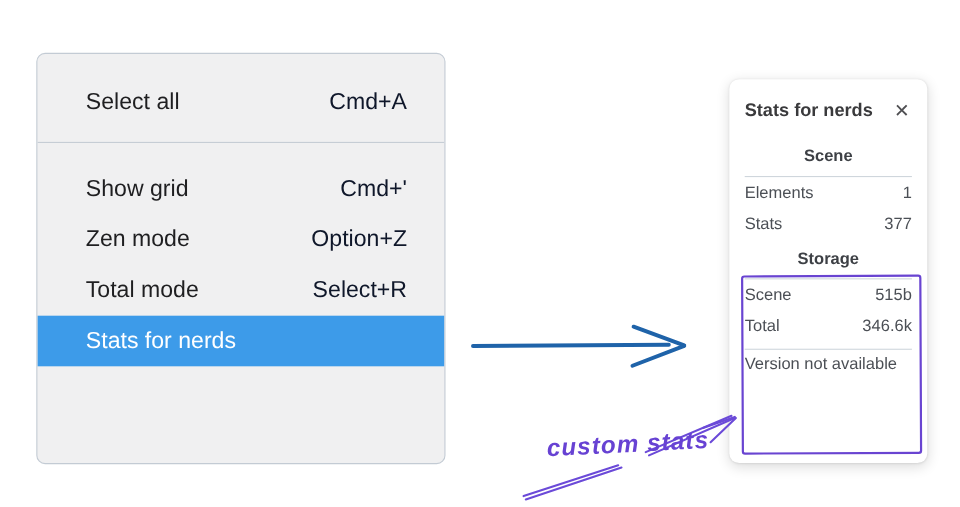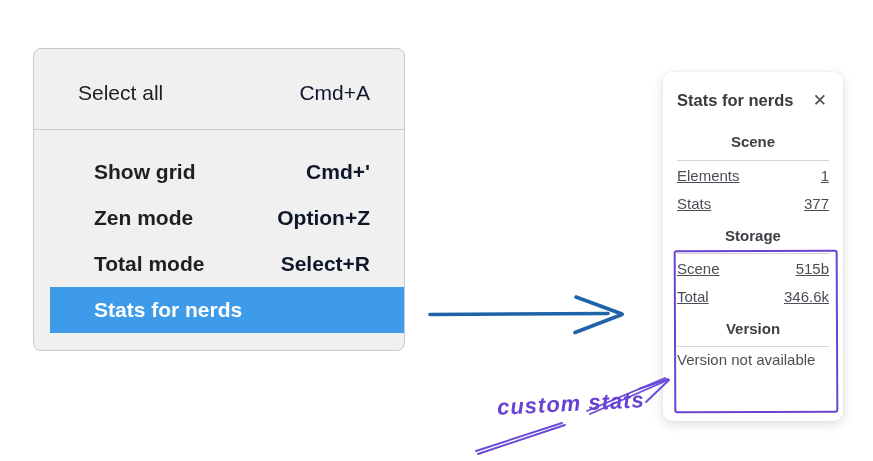--- a/index.html
+++ b/index.html
@@ -1,31 +1,31 @@
 <!DOCTYPE html>
 <html><head>
 <meta charset="utf-8">
 <style>
   * { margin: 0; padding: 0; box-sizing: border-box; }
   html, body { width: 873px; height: 461px; background: #ffffff; overflow: hidden; }
   body { position: relative; font-family: "Liberation Sans", sans-serif; }
 
   
   .context-menu {
-    position: absolute; left: 33px; top: 48px; width: 372px; height: 303px;
+    position: absolute; left: 33px; top: 48px; width: 372px; height: 374px;
     background: #f0f0f1;
     border: 1.5px solid #c3cbd4;
     border-radius: 8px;
     font-size: 21px;
     color: #1f1f21;
     overflow: hidden;
   }
   .menu-section-top { padding: 20px 0 12px 0; }
   .menu-divider { border-top: 1.5px solid #c6cdd5; }
-  .menu-section-main { padding: 19px 0 20px 16px; font-weight: bold; }
+  .menu-section-main { padding: 19px 0 20px 0; }
   .menu-item {
     height: 46px; display: flex; align-items: center;
     justify-content: space-between;
     padding-left: 44px; padding-right: 34px;
     cursor: default;
   }
   .menu-section-top .menu-item { height: 48px; }
   .menu-item .shortcut { color: #0f172a; }
   .menu-item.selected { background: #3d9be9; color: #ffffff; }
   .menu-item.selected .shortcut { color: rgba(255,255,255,0.72); }
@@ -57,21 +57,20 @@
     text-align: center; font-weight: bold; font-size: 15px; color: #3d4045;
   }
   .h-scene   { margin-top: 20px; line-height: 20px; }
   .h-storage { margin-top: 9px;  line-height: 20px; text-align: center; }
   .h-version { margin-top: 9px;  line-height: 20px; }
   .divider { border-top: 1px solid #cfd6dc; margin-top: 8px; }
   .divider.tight { margin-top: 7px; }
   .stat-row {
     height: 28px; display: flex; align-items: center;
     justify-content: space-between;
-    text-decoration: underline;
   }
   .stat-row:first-of-type { margin-top: 2px; }
   .version-note { margin-top: 2px; line-height: 22px; color: #4b4f55; }
 
   
   .annotation-box {
     position: absolute; left: 674px; top: 250px; width: 164px; height: 163px;
     border: 2px solid #6944d1; border-radius: 3px;
     transform: rotate(-0.25deg);
     pointer-events: none;
@@ -145,21 +144,20 @@
   <div class="divider tight"></div>
   <div class="stat-row">
     <span>Scene</span>
     <span>515b</span>
   </div>
   <div class="stat-row">
     <span>Total</span>
     <span>346.6k</span>
   </div>
 
-  <div class="section-heading h-version">Version</div>
   <div class="divider tight"></div>
   <div class="version-note">Version not available</div>
 </div>
 
 <div class="annotation-box"></div>
 
 <svg class="purple-arrow" width="230" height="93" viewBox="0 0 230 93">
   <g stroke="#6b4ad8" stroke-width="1.9" stroke-linecap="round" fill="none">
     <path d="M 18 86 L 105 57"></path>
     <path d="M 16 83 L 102 55"></path>

